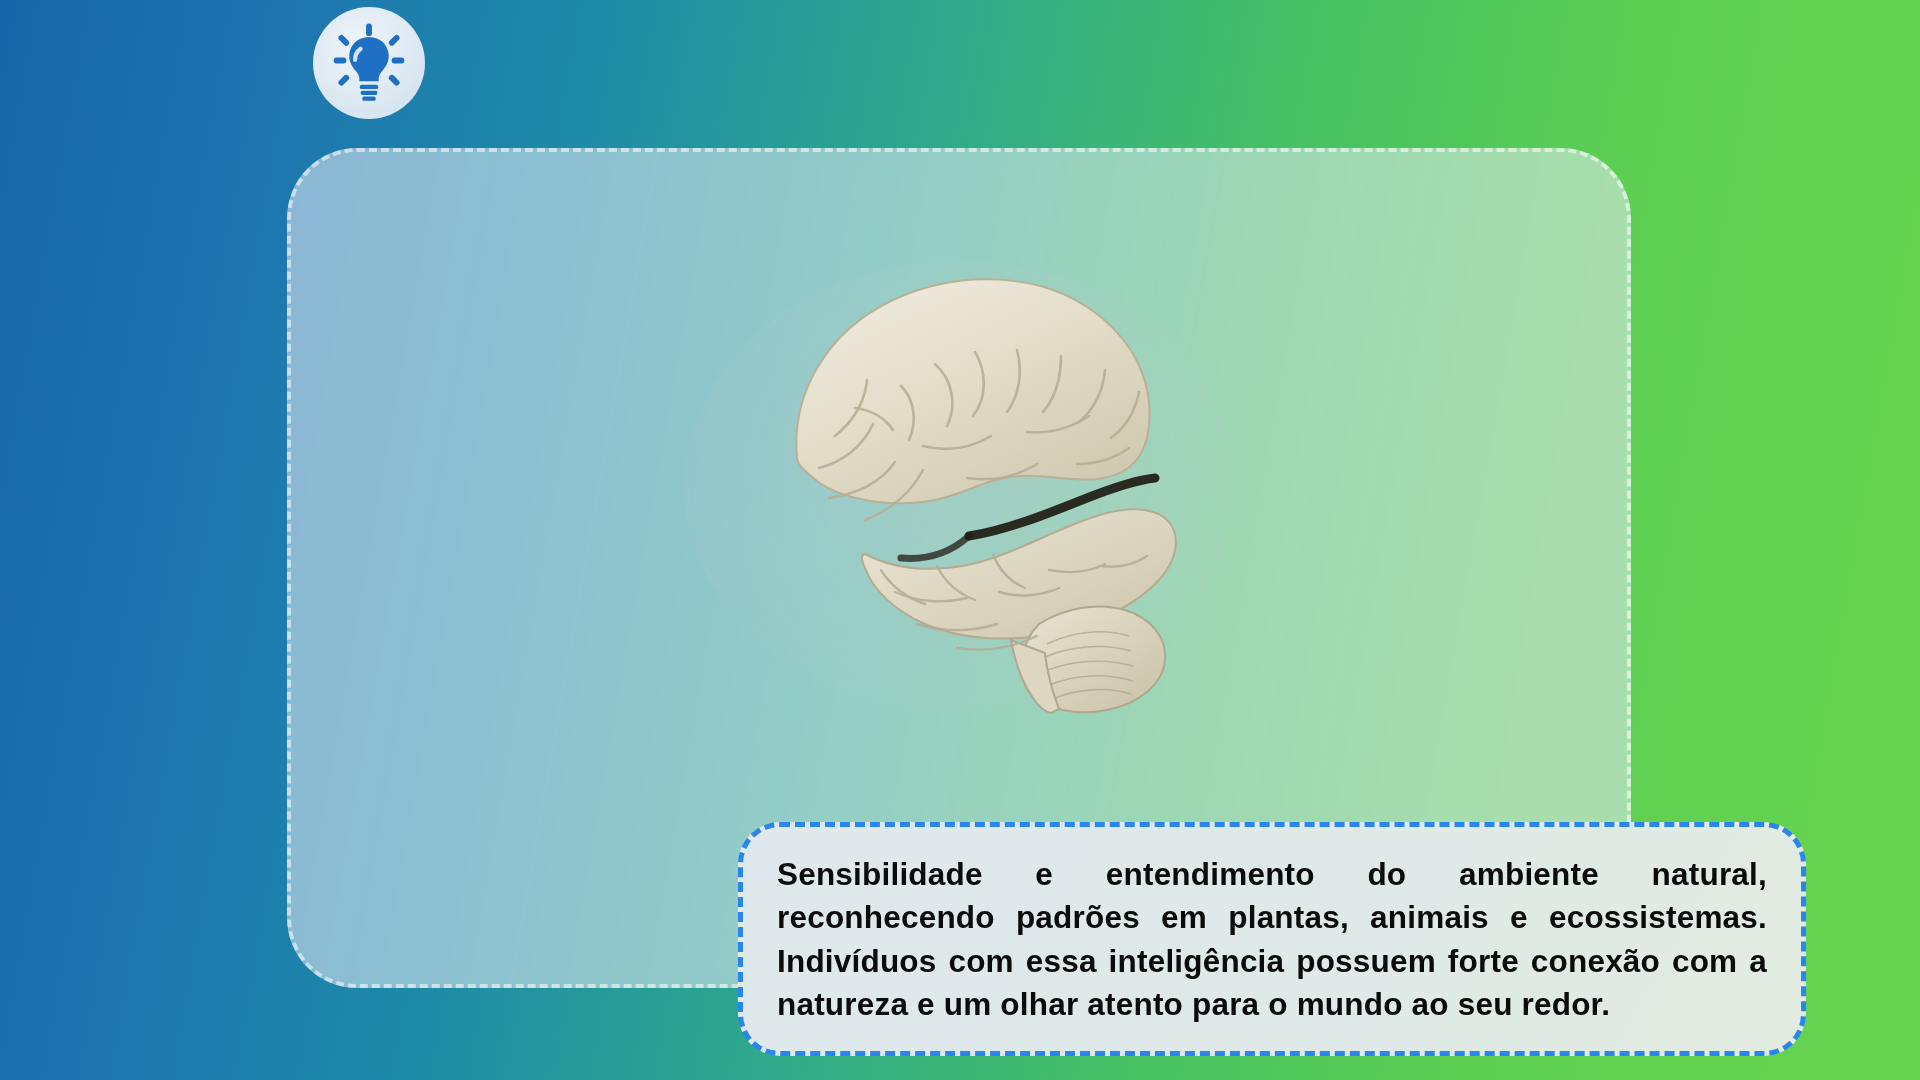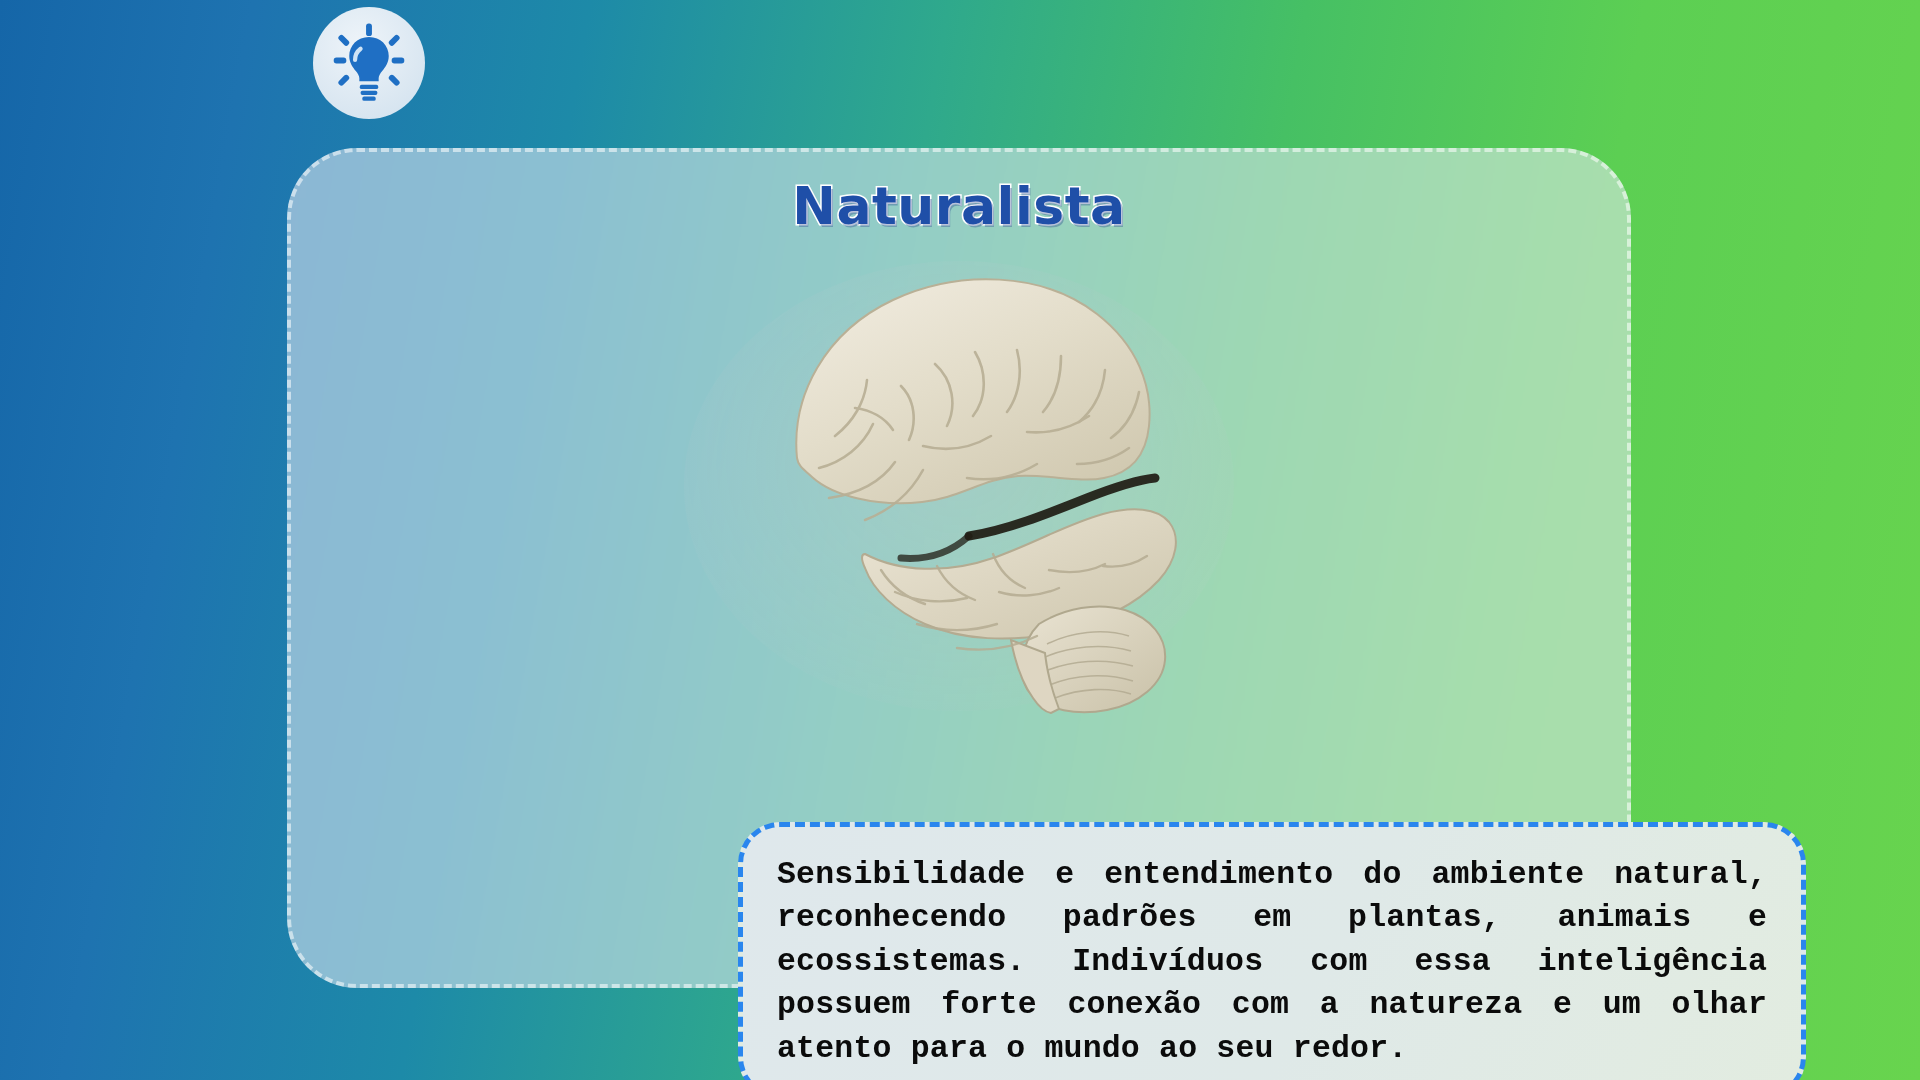--- a/index.html
+++ b/index.html
@@ -76,21 +76,21 @@
   .desc-box {
     position:absolute;
     left:447px; top:670px;
     width:1068px;
     padding:26px 34px 24px 34px;
     border:5px dashed #2a86ee;
     border-radius:42px;
     background:linear-gradient(120deg,#dfe8ec 0%,#dfe9e8 55%,#e2ece0 100%);
   }
   .desc-text {
-    font-family:Liberation Mono, monospace;
+    font-family:Liberation Sans, sans-serif;
     font-weight:bold;
     font-size:31.5px;
     line-height:1.38;
     color:#0b0b0b;
     text-align:justify;
     letter-spacing:0.2px;
   }
 </style>
 </head>
 <body>
@@ -115,21 +115,20 @@
         <rect x="40" y="83" width="20" height="5" rx="2.2"></rect>
         <rect x="42" y="90" width="16" height="5" rx="2.2"></rect>
       </g>
 
       <path d="M40 33c-4.2 3.2-6.6 8-6.6 13.3" fill="none" stroke="#cfe3f5" stroke-width="5" stroke-linecap="round"></path>
     </svg>
   </div>
 
   <div class="card">
 
-    <div class="title">Naturalista</div>
 
     <div class="brain-wrap">
       <svg viewBox="0 0 580 480" aria-hidden="true">
         <defs>
           <radialGradient id="bg-soft" cx="50%" cy="45%" r="70%">
             <stop offset="0%" stop-color="#b9c9cd" stop-opacity="0.35"></stop>
             <stop offset="100%" stop-color="#b9c9cd" stop-opacity="0"></stop>
           </radialGradient>
           <linearGradient id="cortex" x1="10%" y1="0%" x2="85%" y2="100%">
             <stop offset="0%" stop-color="#f1ece0"></stop>

